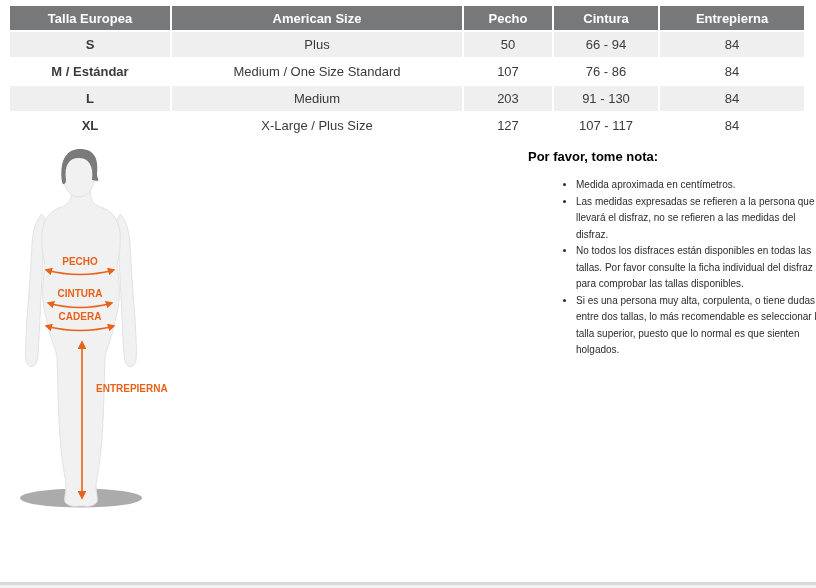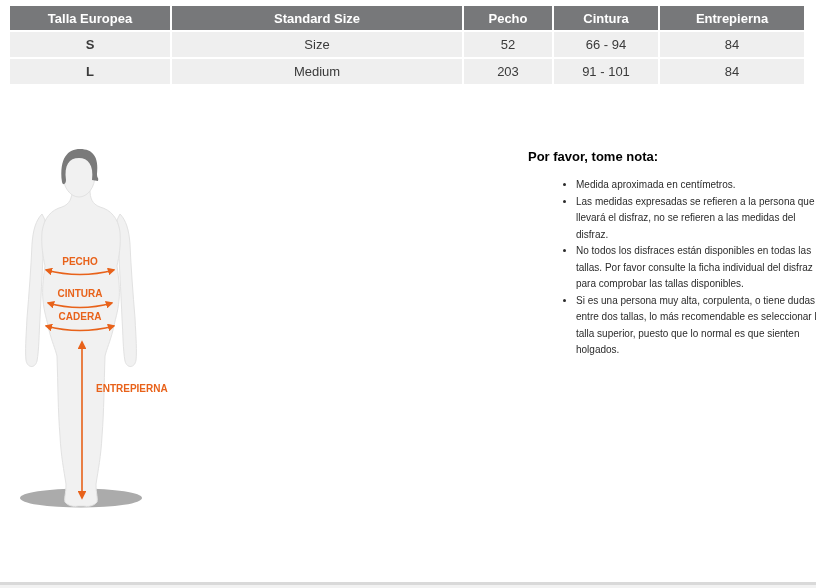--- a/index.html
+++ b/index.html
@@ -42,39 +42,53 @@
   <colgroup>
     <col style="width:160px">
       <col style="width:290px">
       <col style="width:88px">
       <col style="width:104px">
       <col style="width:144px">
   </colgroup>
   <thead>
     <tr>
       <th>Talla Europea</th>
-      <th>Standard Size</th>
+      <th>American Size</th>
       <th>Pecho</th>
       <th>Cintura</th>
       <th>Entrepierna</th>
     </tr>
   </thead>
   <tbody>
     <tr class="row-odd">
       <td class="first-col">S</td>
-      <td>Size</td>
-      <td>52</td>
+      <td>Plus</td>
+      <td>50</td>
       <td>66 - 94</td>
+      <td>84</td>
+    </tr>
+    <tr class="row-even">
+      <td class="first-col">M / Estándar</td>
+      <td>Medium / One Size Standard</td>
+      <td>107</td>
+      <td>76 - 86</td>
       <td>84</td>
     </tr>
     <tr class="row-odd">
       <td class="first-col">L</td>
       <td>Medium</td>
       <td>203</td>
-      <td>91 - 101</td>
+      <td>91 - 130</td>
+      <td>84</td>
+    </tr>
+    <tr class="row-even">
+      <td class="first-col">XL</td>
+      <td>X-Large / Plus Size</td>
+      <td>127</td>
+      <td>107 - 117</td>
       <td>84</td>
     </tr>
   </tbody>
 </table>
 
 <div class="figure-wrap">
 <svg width="170" height="372" viewBox="0 0 170 372" xmlns="http://www.w3.org/2000/svg">
   <defs>
     <marker id="ah" viewBox="0 0 10 10" refX="8" refY="5" markerWidth="5.5" markerHeight="5.5" orient="auto-start-reverse">
       <path d="M0,0 L10,5 L0,10 Z" fill="#e8621a"></path>

